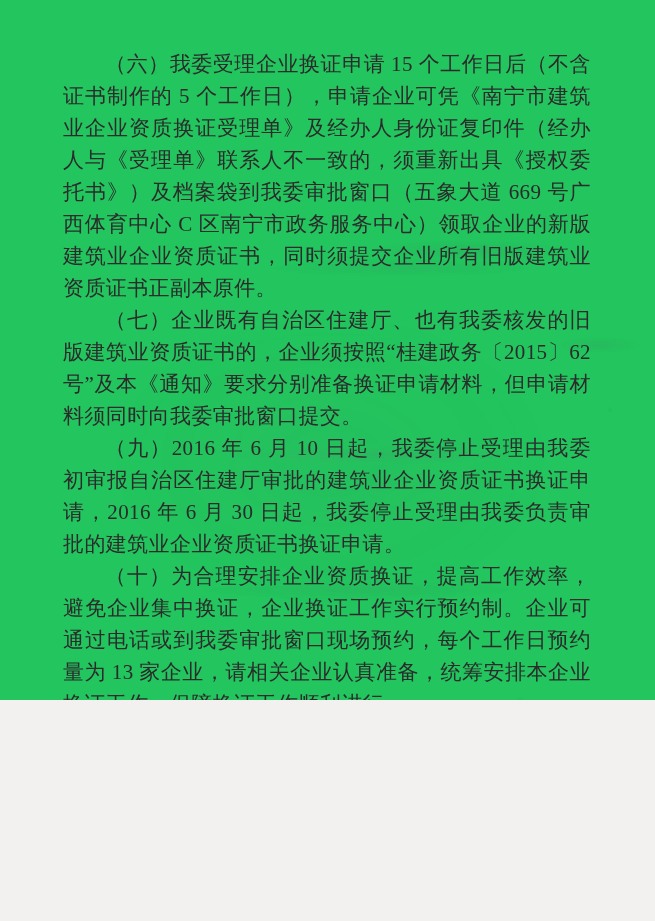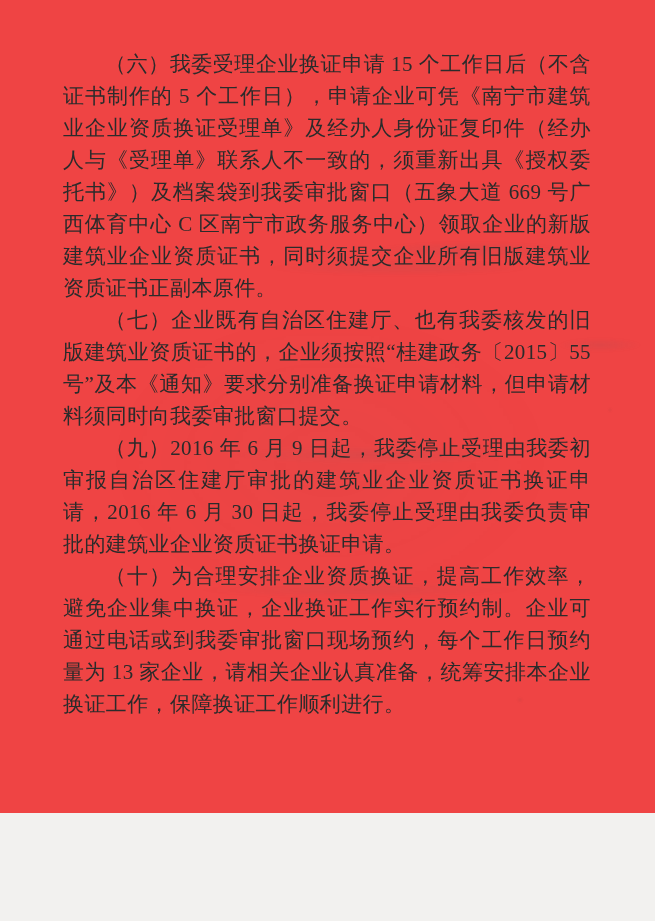--- a/index.html
+++ b/index.html
@@ -7,22 +7,22 @@
     padding: 0;
   }
   body {
     width: 655px;
     height: 921px;
     background: #f2f1ef;
   }
   .page {
     position: relative;
     width: 655px;
-    height: 813px;
-    background: #ef4444;
+    height: 700px;
+    background: #22c55e;
     overflow: hidden;
     font-family: "Liberation Serif", "DejaVu Serif", serif;
     color: #2b2b2b;
   }
   
   .page::before {
     content: "";
     position: absolute;
     inset: 0;
     background:
@@ -64,18 +64,18 @@
     color: #3a3a3a;
     letter-spacing: 1px;
   }
 </style>
 </head>
 <body>
 
 <div class="page">
   <div class="content">
     <p>（六）我委受理企业换证申请 15 个工作日后（不含证书制作的 5 个工作日），申请企业可凭《南宁市建筑业企业资质换证受理单》及经办人身份证复印件（经办人与《受理单》联系人不一致的，须重新出具《授权委托书》）及档案袋到我委审批窗口（五象大道 669 号广西体育中心 C 区南宁市政务服务中心）领取企业的新版建筑业企业资质证书，同时须提交企业所有旧版建筑业资质证书正副本原件。</p>
-    <p>（七）企业既有自治区住建厅、也有我委核发的旧版建筑业资质证书的，企业须按照“桂建政务〔2015〕55 号”及本《通知》要求分别准备换证申请材料，但申请材料须同时向我委审批窗口提交。</p>
-    <p>（九）2016 年 6 月 9 日起，我委停止受理由我委初审报自治区住建厅审批的建筑业企业资质证书换证申请，2016 年 6 月 30 日起，我委停止受理由我委负责审批的建筑业企业资质证书换证申请。</p>
+    <p>（七）企业既有自治区住建厅、也有我委核发的旧版建筑业资质证书的，企业须按照“桂建政务〔2015〕62 号”及本《通知》要求分别准备换证申请材料，但申请材料须同时向我委审批窗口提交。</p>
+    <p>（九）2016 年 6 月 10 日起，我委停止受理由我委初审报自治区住建厅审批的建筑业企业资质证书换证申请，2016 年 6 月 30 日起，我委停止受理由我委负责审批的建筑业企业资质证书换证申请。</p>
     <p>（十）为合理安排企业资质换证，提高工作效率，避免企业集中换证，企业换证工作实行预约制。企业可通过电话或到我委审批窗口现场预约，每个工作日预约量为 13 家企业，请相关企业认真准备，统筹安排本企业换证工作，保障换证工作顺利进行。</p>
   </div>
   <div class="page-number">4</div>
 </div>
 
 </body></html>

